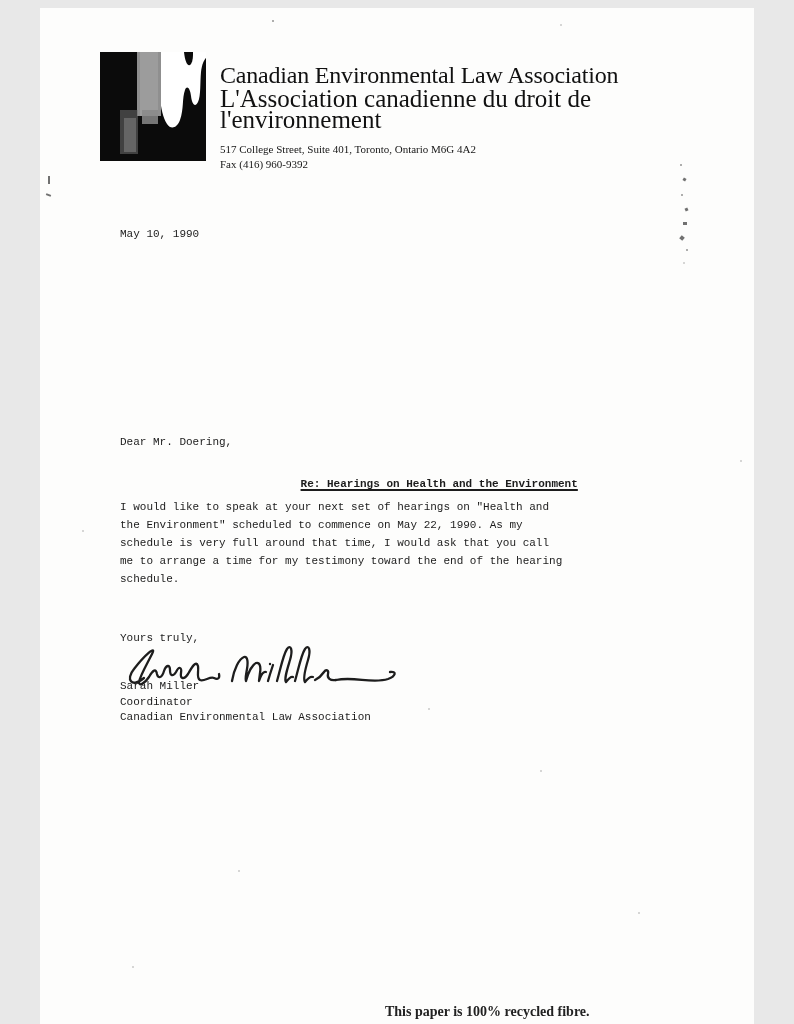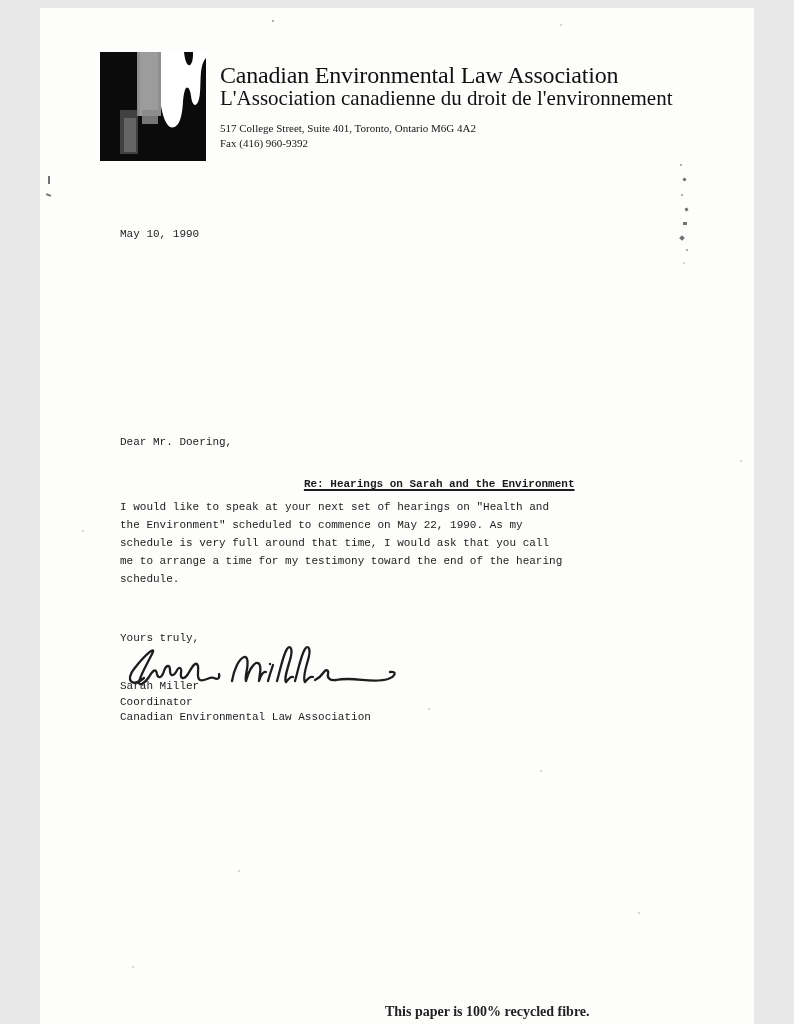--- a/index.html
+++ b/index.html
@@ -34,21 +34,21 @@
     color: #111;
   }
   .org-en {
     font-size: 24px;
     line-height: 26px;
     letter-spacing: -0.2px;
     font-weight: 500;
     margin: 0;
   }
   .org-fr {
-    font-size: 21px;
+    font-size: 25px;
     line-height: 21px;
     font-weight: 500;
     margin: 0;
   }
   .lh-contact {
     margin-top: 12px;
     font-size: 11px;
     line-height: 15px;
     font-weight: 500;
     color: #161616;
@@ -141,21 +141,21 @@
       <div>Fax (416) 960-9392</div>
     </div>
   </div>
 
   <div class="tw date">May 10, 1990</div>
 
 
   <div class="tw salutation">Dear Mr. Doering,</div>
 
   <div class="tw subject-row">
-    <span class="subject">Re: Hearings on Sarah and the Environment</span>
+    <span class="subject">Re: Hearings on Health and the Environment</span>
   </div>
 
   <div class="tw para1">I would like to speak at your next set of hearings on "Health and
 the Environment" scheduled to commence on May 22, 1990. As my
 schedule is very full around that time, I would ask that you call
 me to arrange a time for my testimony toward the end of the hearing
 schedule.</div>
 
 
   <div class="tw closing">Yours truly,</div>

